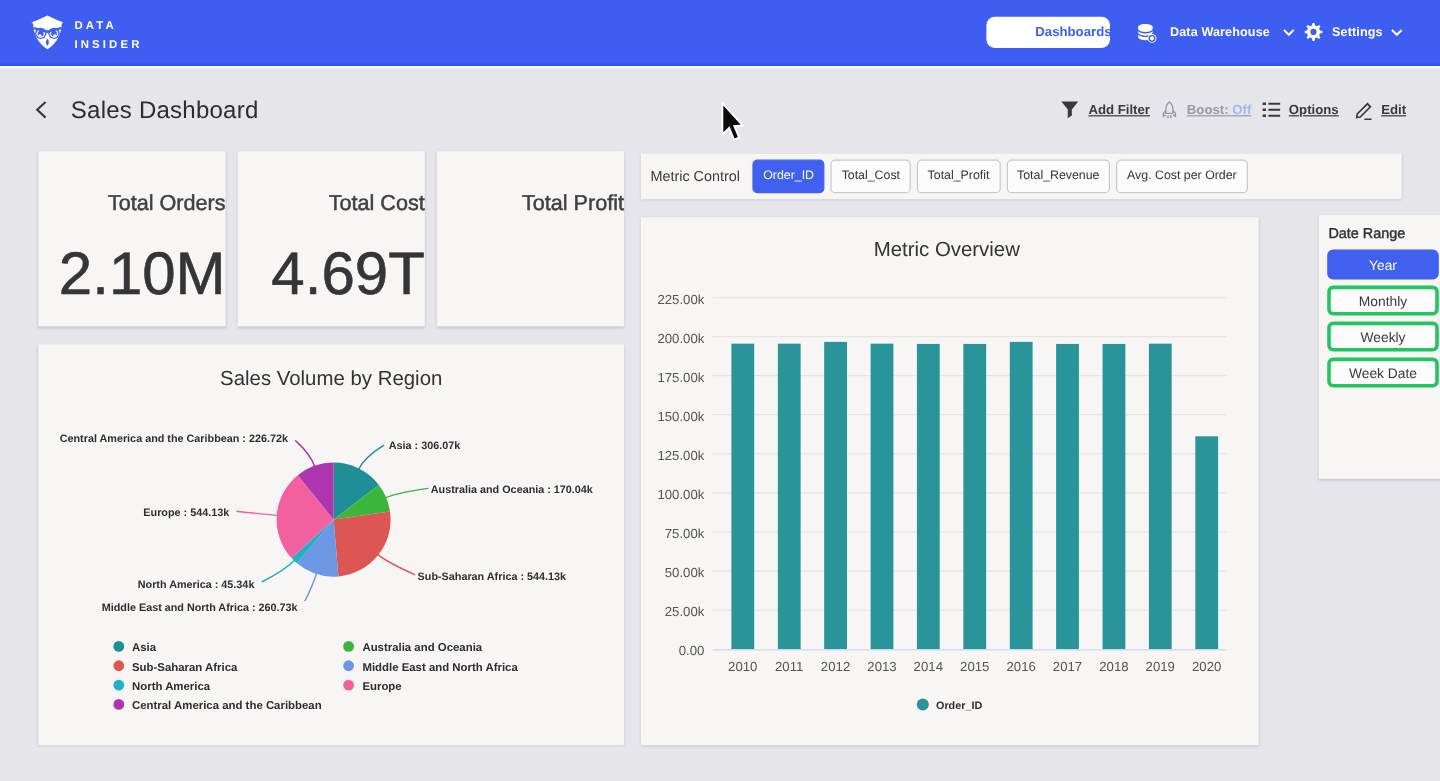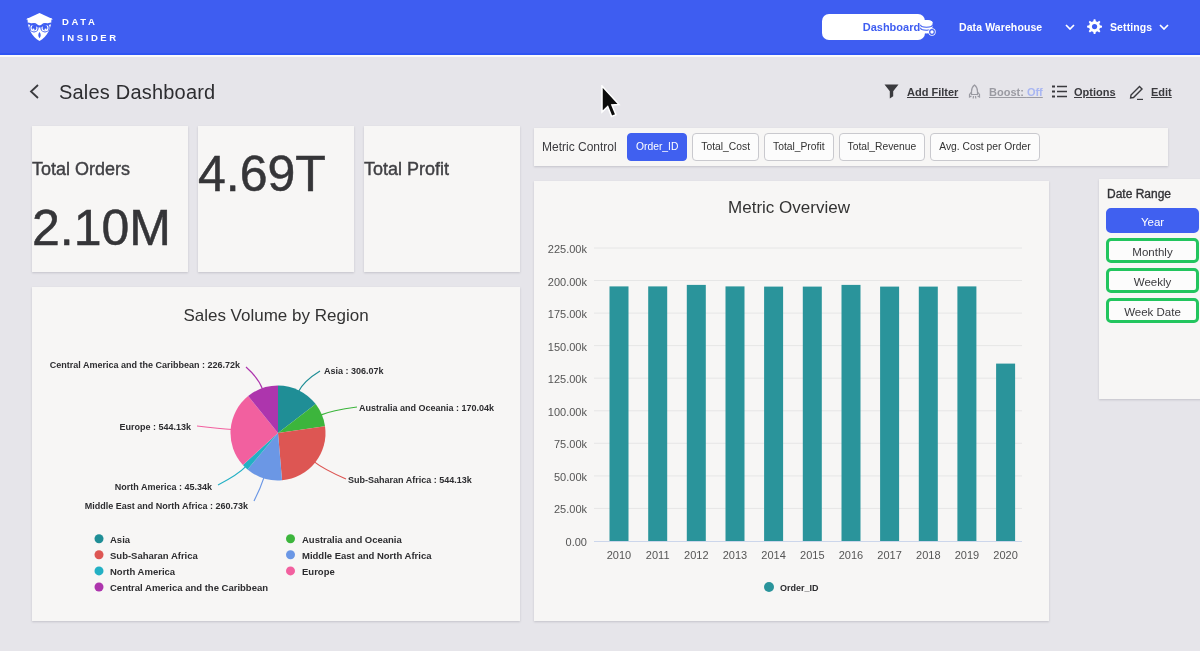--- a/index.html
+++ b/index.html
@@ -10,21 +10,21 @@
 
 #nav { position:absolute; left:0; top:0; width:1200px; height:55px; background:#3e5df1; border-bottom:2px solid #2f55f3; }
 #nav:after { content:""; position:absolute; left:0; top:55px; width:1200px; height:2px; background:#fafafa; }
 #logo-text { position:absolute; left:62px; top:14px; color:#fff; font-size:9.5px; font-weight:bold; letter-spacing:2.6px; line-height:16px; }
 #btn-dash { position:absolute; left:822px; top:14px; width:103px; height:26px; background:#fff; border-radius:7px; color:#3e5df1; font-size:11px; font-weight:bold; display:flex; align-items:center; justify-content:center; gap:6px;padding-left:36px; }
 .navitem { position:absolute; top:14px; height:26px; display:flex; align-items:center; gap:7px; color:#fff; font-size:10.5px; font-weight:bold; letter-spacing:0.1px; }
 
 #title { position:absolute; left:59px; top:81px; font-size:20px; font-weight:500; color:#2d2d30; letter-spacing:0.2px; }
 .act { position:absolute; top:84px; height:15px; display:flex; align-items:center; font-size:11px; font-weight:bold; color:#3a3a3e;text-decoration:underline; }
 
-.kpi { top:126px; width:156px; height:146px; text-align:left; }
+.kpi { top:126px; width:156px; height:146px; text-align:right; }
 .kpi .t { margin-top:33px; font-size:18px; color:#404044; -webkit-text-stroke:0.4px #404044; }
 .kpi .v { margin-top:19px; font-size:50px; color:#353538; -webkit-text-stroke:0.5px #353538; }
 
 #mbar { left:534px; top:128px; width:634px; height:38px; display:flex; align-items:center; }
 #mbar .lbl { margin-left:8px; font-size:12px; color:#3a3a3e; width:85px; }
 .mbtn { height:28px; line-height:26px; padding:0 8px; margin-right:5px; background:#fcfcfc; border:1px solid #c9c9ce; border-radius:4px; font-size:10.3px; color:#333; }
 .mbtn.sel { background:#4060f0; border-color:#4060f0; color:#fff; }
 
 #drange { left:1099px; top:179px; width:107px; height:220px; }
 #drange .hd { margin:8px 0 7px 8px; font-size:12px; color:#323236; -webkit-text-stroke:0.35px #323236; }
@@ -52,21 +52,21 @@
     <svg width="14" height="14" viewBox="0 0 14 14">
         <g fill="#3e5df1">
           <rect x="0" y="0" width="14" height="3.4" rx="1"></rect>
           <rect x="0" y="4.8" width="6" height="9.2" rx="1"></rect>
           <rect x="7.5" y="4.8" width="6.5" height="3.9" rx="1"></rect>
           <rect x="7.5" y="10.1" width="6.5" height="3.9" rx="1"></rect>
         </g>
       </svg>
     <span>Dashboards</span>
   </div>
-  <div class="navitem" style="left:919px;gap:23px">
+  <div class="navitem" style="left:947px;gap:11px">
     <svg width="17" height="17" viewBox="0 0 17 17">
         <g fill="#fff">
           <path d="M1.5 3.5 A6 2.5 0 0 1 13.5 3.5 L13.5 12 A6 2.5 0 0 1 1.5 12 Z"></path>
           <ellipse cx="7.5" cy="3.5" rx="6" ry="2.5"></ellipse>
         </g>
         <g fill="none" stroke="#3e5df1" stroke-width="1.1">
           <path d="M1.5 5.8 A6 2.5 0 0 0 13.5 5.8"></path>
           <path d="M1.5 8.8 A6 2.5 0 0 0 13.5 8.8"></path>
         </g>
         <circle cx="13" cy="13" r="3.7" fill="#fff"></circle>
@@ -127,20 +127,21 @@
       </g>
     </svg>
   Edit
 </div>
 
 <div class="card kpi" style="left:32px">
     <div class="t">Total Orders</div>
     <div class="v">2.10M</div>
   </div>
 <div class="card kpi" style="left:198px">
+    <div class="t">Total Cost</div>
     <div class="v">4.69T</div>
   </div>
 <div class="card kpi" style="left:364px">
     <div class="t">Total Profit</div>
   </div>
 
 <div class="card" id="mbar">
   <div class="lbl">Metric Control</div>
   <div class="mbtn sel">Order_ID</div>
   <div class="mbtn">Total_Cost</div>

